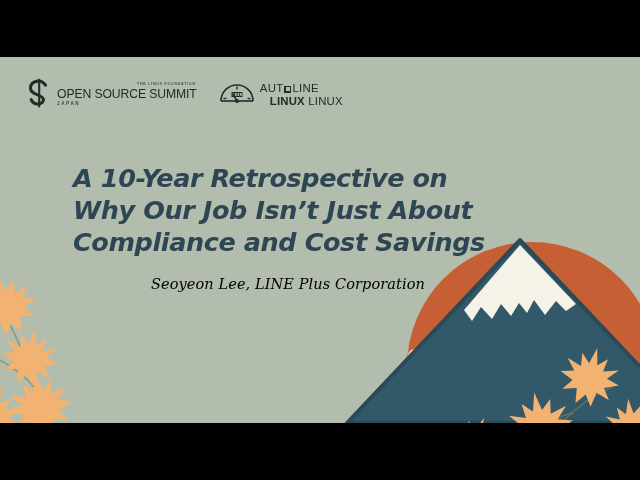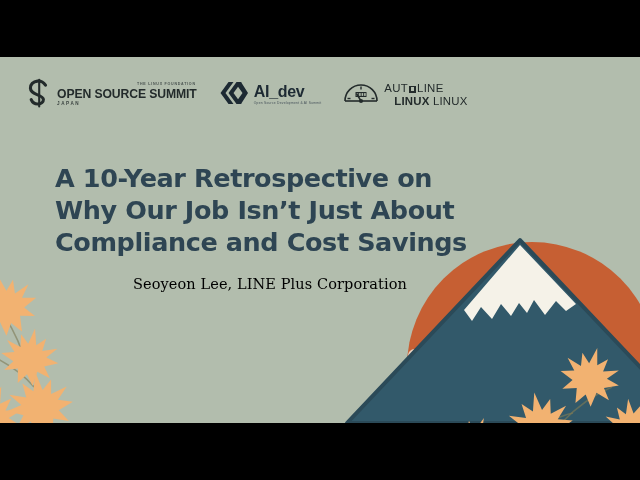--- a/index.html
+++ b/index.html
@@ -84,21 +84,21 @@
     letter-spacing: 0.75px;
     color: #4a5350;
     font-weight: 700;
     align-self: flex-end;
     margin-right: 1px;
     margin-bottom: 1.5px;
     white-space: nowrap;
   }
   .oss-name {
     font-size: 12.2px;
-    font-weight: 700;
+    font-weight: 400;
     letter-spacing: -0.1px;
     color: #232b2b;
     white-space: nowrap;
   }
   .oss-japan {
     font-size: 4.6px;
     letter-spacing: 1.6px;
     font-weight: 700;
     color: #3c4542;
     margin-top: 2px;
@@ -168,24 +168,25 @@
     left: 1.8px;
     top: 1.8px;
     width: 3.4px;
     height: 3.4px;
     background: #b2bdad;
   }
 
   
   #text-block {
     position: absolute;
-    left: 55px;
+    left: 73px;
     top: 105px;
     width: 430px;
     z-index: 30;
+    font-style: italic;
   }
   #talk-title {
     margin: 0;
     font-family: "DejaVu Sans", sans-serif;
     font-size: 25.5px;
     font-weight: 700;
     line-height: 1.26;
     letter-spacing: -0.4px;
     color: #2e4553;
     white-space: pre-line;
@@ -285,33 +286,20 @@
             <path d="M13.2,1.8 L13.2,28.4" stroke="#232b2b" stroke-width="2.1" stroke-linecap="round"></path>
           </svg>
         </span>
         <span class="oss-text">
           <span class="oss-tlf">THE LINUX FOUNDATION</span>
           <span class="oss-name">OPEN SOURCE SUMMIT</span>
           <span class="oss-japan">JAPAN</span>
         </span>
       </div>
 
-      <div class="logo">
-        <span class="aidev-mark">
-          <svg width="30" height="26" viewBox="0 0 30 26">
-            <path d="M9.5,2 L1.5,13 L9.5,24 L14.5,24 L6.5,13 L14.5,2 Z" fill="#1d2a33"></path>
-            <path d="M17.5,2 L9.5,13 L17.5,24 L22.5,24 L14.5,13 L22.5,2 Z" fill="#1d2a33"></path>
-            <path d="M22.0,2 L29.0,13 L22.0,24 L18.5,20 L23.5,13 L18.5,6 Z" fill="#1d2a33"></path>
-          </svg>
-        </span>
-        <span class="aidev-text">
-          <span class="aidev-name">AI_dev</span>
-          <span class="aidev-sub">Open Source Development &amp; AI Summit</span>
-        </span>
-      </div>
 
       <div class="logo">
         <span class="als-mark">
           <svg width="36" height="28" viewBox="0 0 36 28">
             <path d="M2,22 A16,16 0 0 1 34,22" fill="none" stroke="#232b2b" stroke-width="1.6"></path>
             <line x1="2" y1="22" x2="34" y2="22" stroke="#232b2b" stroke-width="1.6"></line>
             <line x1="4.5" y1="19.5" x2="7.5" y2="19.5" stroke="#232b2b" stroke-width="1.4"></line>
             <line x1="28.5" y1="19.5" x2="31.5" y2="19.5" stroke="#232b2b" stroke-width="1.4"></line>
             <line x1="18" y1="7.5" x2="18" y2="10.5" stroke="#232b2b" stroke-width="1.4"></line>
             <rect x="12.5" y="13" width="11" height="5" fill="#232b2b"></rect>

